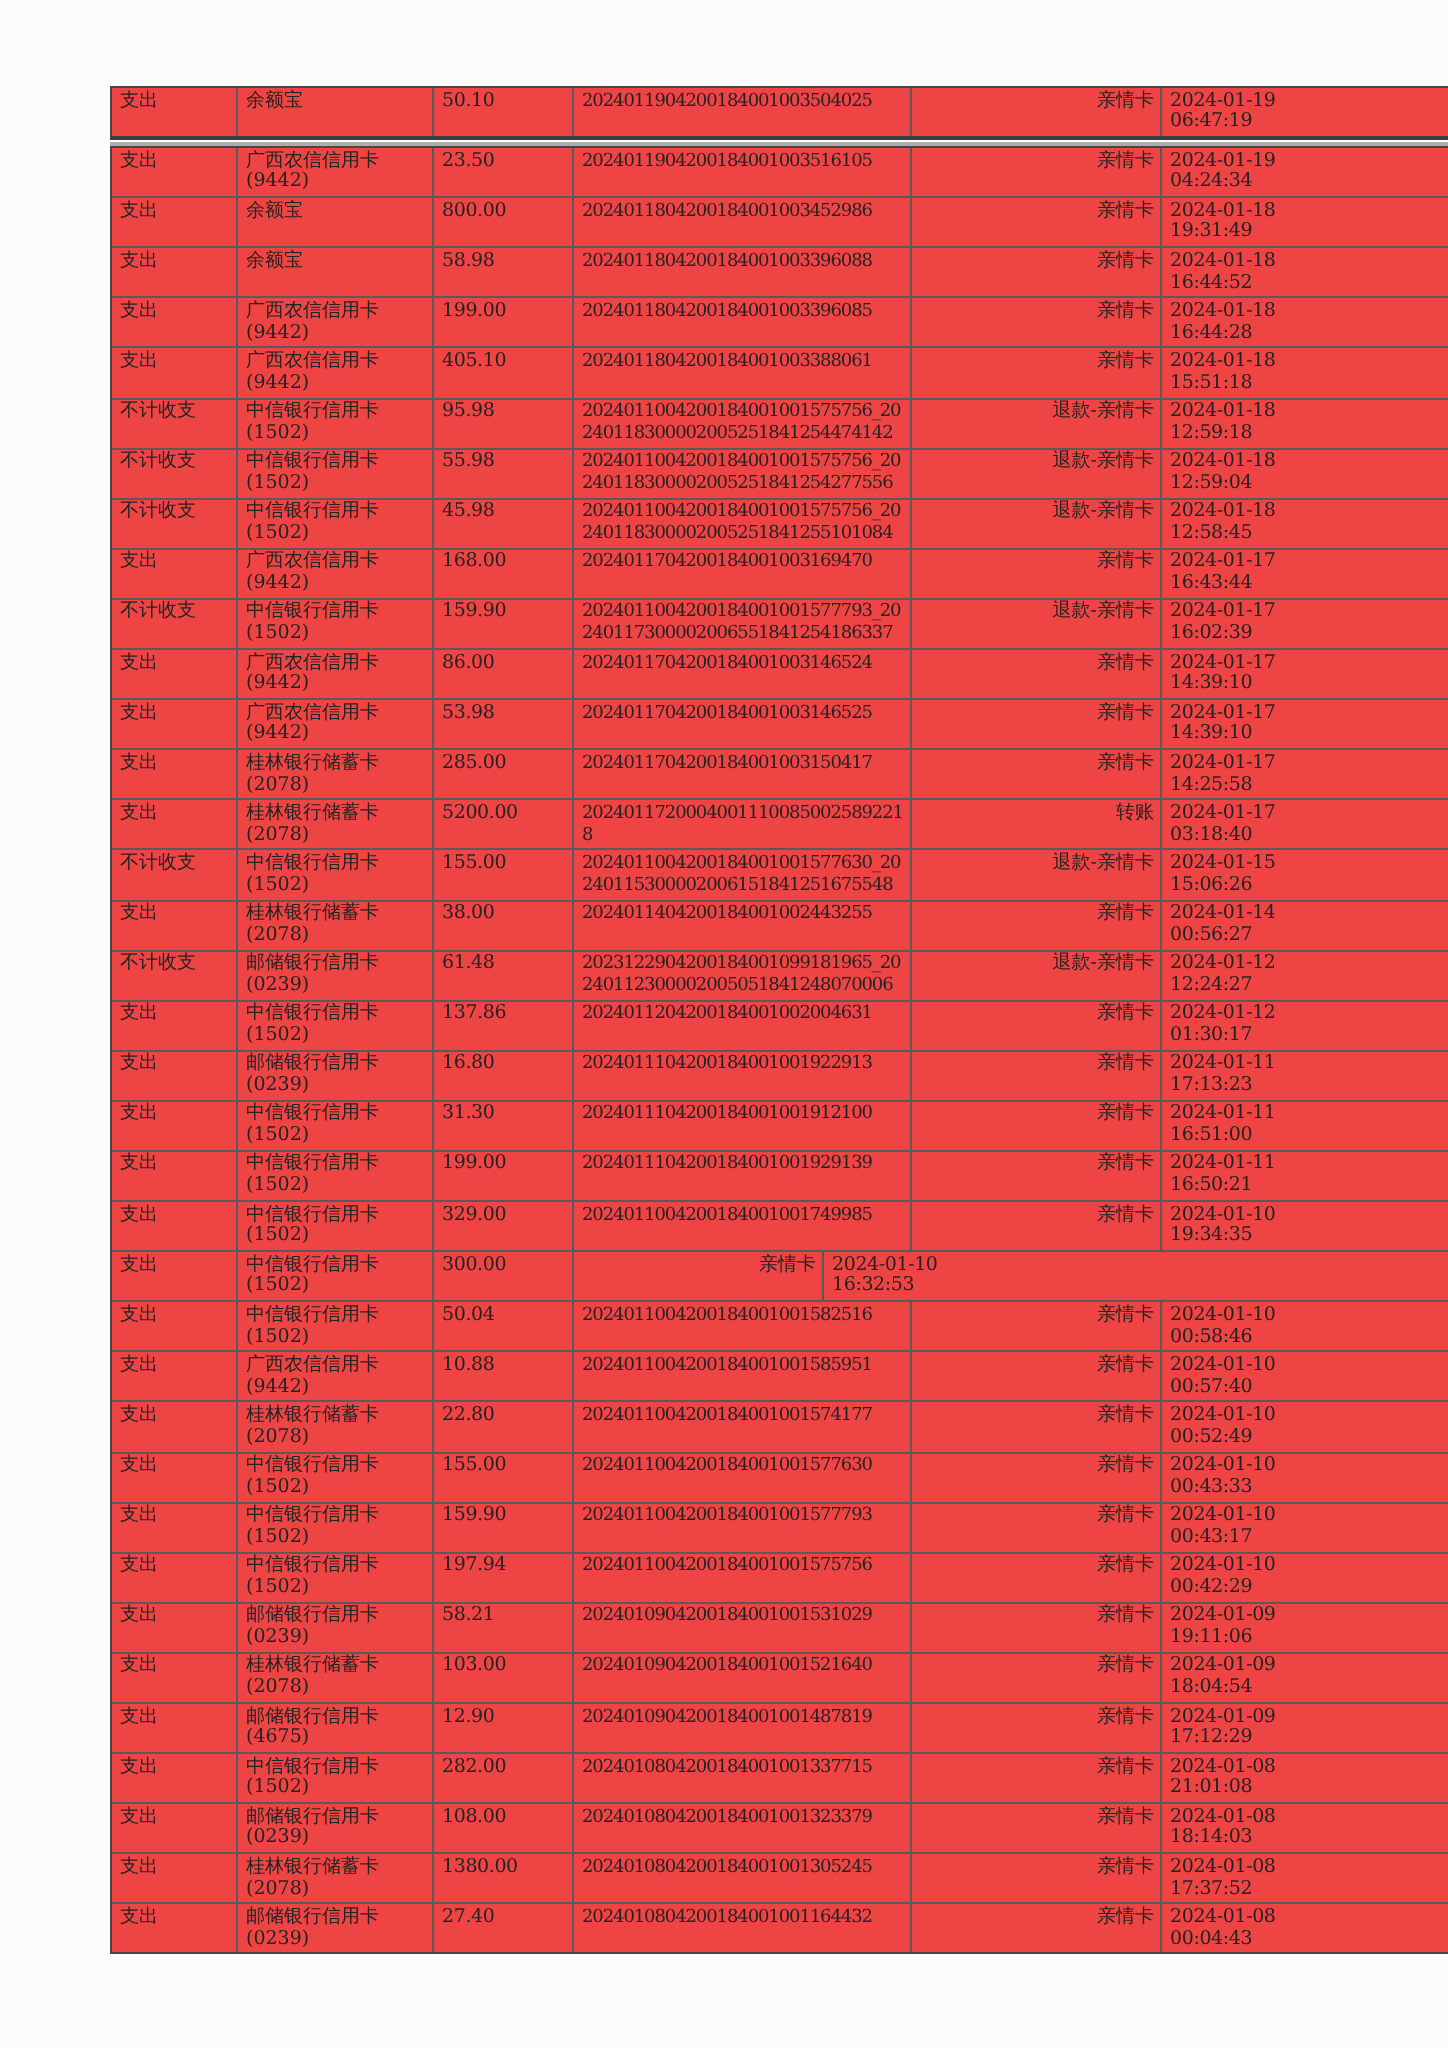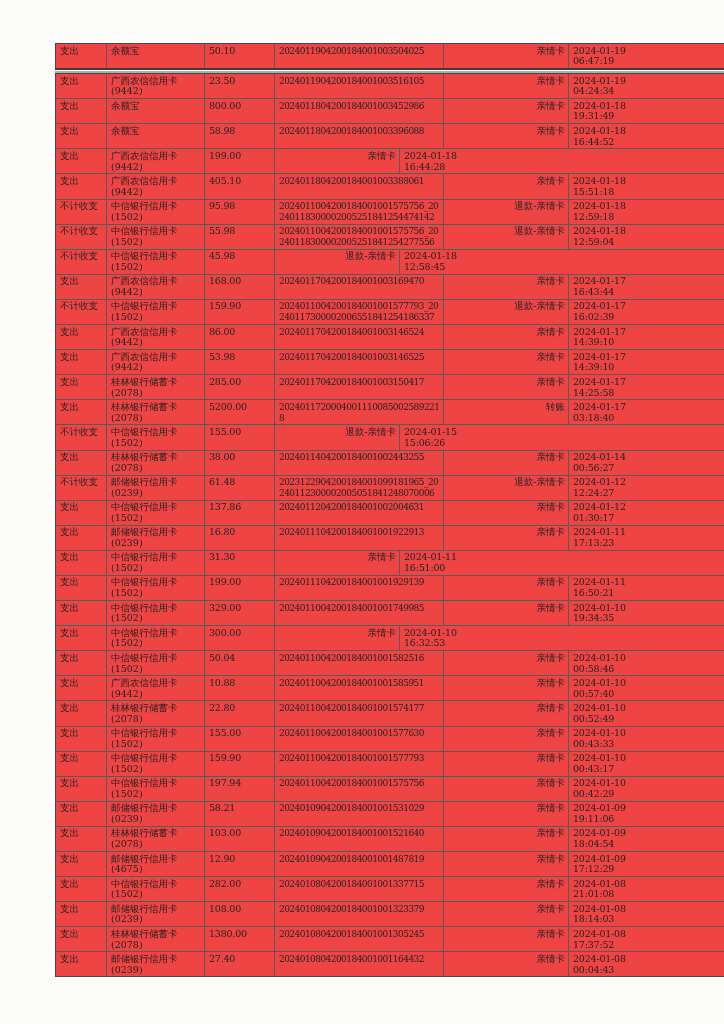--- a/index.html
+++ b/index.html
@@ -48,21 +48,21 @@
     padding: 1.5px 3px 1px 4px;
     border-left: 1px solid #5a5a5a;
     overflow: hidden;
     font-size: 9.5px;
     line-height: 10.8px;
     color: #232323;
     word-break: break-all;
   }
   .c:first-child { border-left: none; }
   .c1 { width: 50px; }
-  .c2 { width: 98px; }
+  .c2 { width: 98px; margin-left: 12px; }
   .c3 { width: 70px; letter-spacing: -0.2px; }
   .c4 { width: 169px; font-size: 9px; letter-spacing: -0.55px; line-height: 10.8px; }
   .c5 { width: 125px; text-align: right; }
   .c6 { width: 101px; letter-spacing: -0.2px; }
   .line { display: block; }
 </style>
 </head>
 <body>
 
 <div class="page">
@@ -162,20 +162,23 @@
     <div class="c c1">
       <span class="line">支出</span>
     </div>
     <div class="c c2">
       <span class="line">广西农信信用卡</span>
       <span class="line">(9442)</span>
     </div>
     <div class="c c3">
       <span class="line">199.00</span>
     </div>
+    <div class="c c4">
+      <span>2024011804200184001003396085</span>
+    </div>
     <div class="c c5">
       <span class="line">亲情卡</span>
     </div>
     <div class="c c6">
       <span class="line">2024-01-18</span>
       <span class="line">16:44:28</span>
     </div>
   </div>
         <div class="row">
     <div class="c c1">
@@ -247,20 +250,23 @@
     <div class="c c1">
       <span class="line">不计收支</span>
     </div>
     <div class="c c2">
       <span class="line">中信银行信用卡</span>
       <span class="line">(1502)</span>
     </div>
     <div class="c c3">
       <span class="line">45.98</span>
     </div>
+    <div class="c c4">
+      <span>2024011004200184001001575756_20240118300002005251841255101084</span>
+    </div>
     <div class="c c5">
       <span class="line">退款-亲情卡</span>
     </div>
     <div class="c c6">
       <span class="line">2024-01-18</span>
       <span class="line">12:58:45</span>
     </div>
   </div>
         <div class="row">
     <div class="c c1">
@@ -398,20 +404,23 @@
     <div class="c c1">
       <span class="line">不计收支</span>
     </div>
     <div class="c c2">
       <span class="line">中信银行信用卡</span>
       <span class="line">(1502)</span>
     </div>
     <div class="c c3">
       <span class="line">155.00</span>
     </div>
+    <div class="c c4">
+      <span>2024011004200184001001577630_20240115300002006151841251675548</span>
+    </div>
     <div class="c c5">
       <span class="line">退款-亲情卡</span>
     </div>
     <div class="c c6">
       <span class="line">2024-01-15</span>
       <span class="line">15:06:26</span>
     </div>
   </div>
         <div class="row">
     <div class="c c1">
@@ -504,20 +513,23 @@
         <div class="row">
     <div class="c c1">
       <span class="line">支出</span>
     </div>
     <div class="c c2">
       <span class="line">中信银行信用卡</span>
       <span class="line">(1502)</span>
     </div>
     <div class="c c3">
       <span class="line">31.30</span>
+    </div>
+    <div class="c c4">
+      <span>2024011104200184001001912100</span>
     </div>
     <div class="c c5">
       <span class="line">亲情卡</span>
     </div>
     <div class="c c6">
       <span class="line">2024-01-11</span>
       <span class="line">16:51:00</span>
     </div>
   </div>
         <div class="row">

